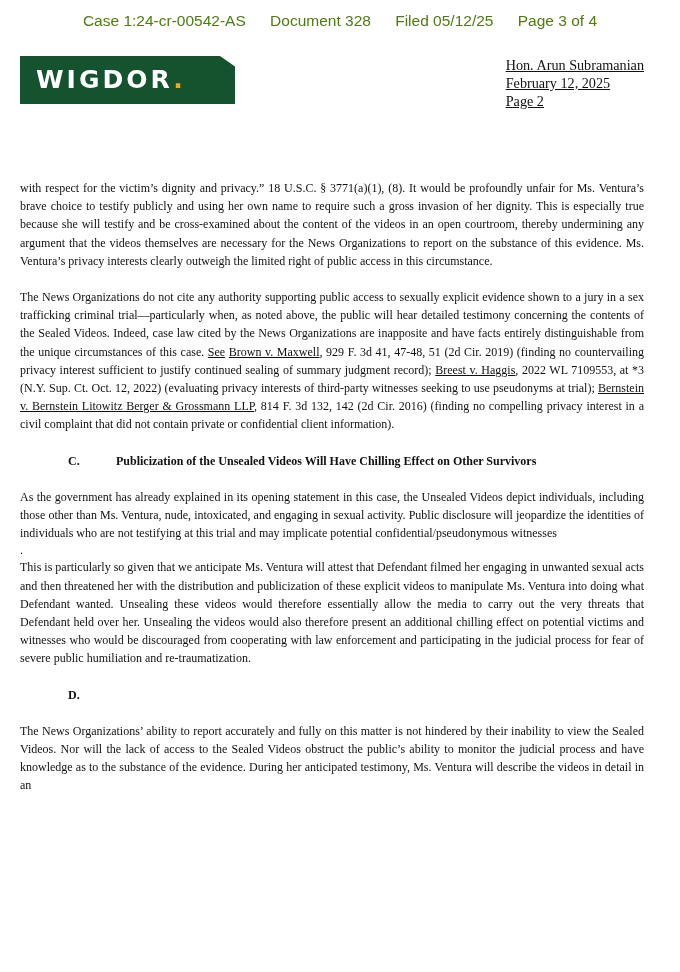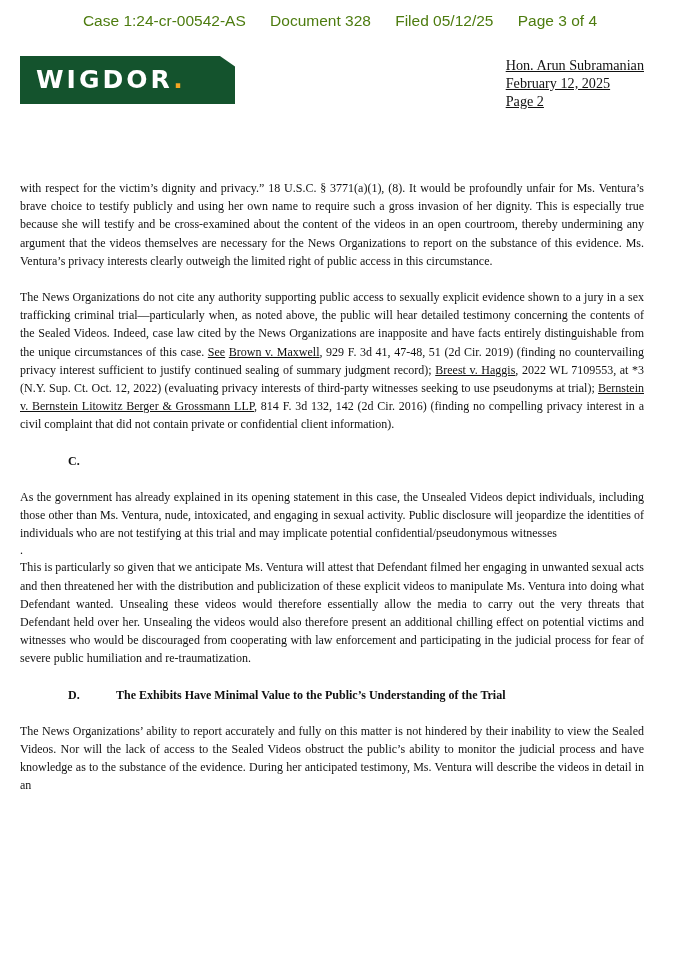--- a/index.html
+++ b/index.html
@@ -38,25 +38,25 @@
   <div>Page 2</div>
 </div>
 
 <div class="content">
   <p>with respect for the victim’s dignity and privacy.” 18 U.S.C. § 3771(a)(1), (8). It would be profoundly unfair for Ms. Ventura’s brave choice to testify publicly and using her own name to require such a gross invasion of her dignity.  This is especially true because she will testify and be cross-examined about the content of the videos in an open courtroom, thereby undermining any argument that the videos themselves are necessary for the News Organizations to report on the substance of this evidence.  Ms. Ventura’s privacy interests clearly outweigh the limited right of public access in this circumstance.</p>
   <div class="gap"></div>
   <p><span>The News Organizations do not cite any authority supporting public access to sexually explicit evidence shown to a jury in a sex trafficking criminal trial—particularly when, as noted above, the public will hear detailed testimony concerning the contents of the Sealed Videos.  Indeed, case law cited by the News Organizations are inapposite and have facts entirely distinguishable from the unique circumstances of this case. </span><u>See</u> <u>Brown v. Maxwell</u><span>, 929 F. 3d 41, 47-48, 51 (2d Cir. 2019) (finding no countervailing privacy interest sufficient to justify continued sealing of summary judgment record); </span><u>Breest v. Haggis</u><span>, 2022 WL 7109553, at *3 (N.Y. Sup. Ct. Oct. 12, 2022) (evaluating privacy interests of third-party witnesses seeking to use pseudonyms at trial); </span><u>Bernstein v. Bernstein Litowitz Berger &amp; Grossmann LLP</u><span>, 814 F. 3d 132, 142 (2d Cir. 2016) (finding no compelling privacy interest in a civil complaint that did not contain private or confidential client information).</span></p>
   <div class="gap"></div>
   <div class="heading">
     <span class="letter">C.</span>
+    <span class="title">Publicization of the Unsealed Videos Will Have Chilling Effect on Other Survivors</span>
   </div>
   <div class="gap"></div>
   <p>As the government has already explained in its opening statement in this case, the Unsealed Videos depict individuals, including those other than Ms. Ventura, nude, intoxicated, and engaging in sexual activity.  Public disclosure will jeopardize the identities of individuals who are not testifying at this trial and may implicate potential confidential/pseudonymous witnesses</p>
   <p style="line-height:16px;">.</p>
   <p>This is particularly so given that we anticipate Ms. Ventura will attest that Defendant filmed her engaging in unwanted sexual acts and then threatened her with the distribution and publicization of these explicit videos to manipulate Ms. Ventura into doing what Defendant wanted.  Unsealing these videos would therefore essentially allow the media to carry out the very threats that Defendant held over her.  Unsealing the videos would also therefore present an additional chilling effect on potential victims and witnesses who would be discouraged from cooperating with law enforcement and participating in the judicial process for fear of severe public humiliation and re-traumatization.</p>
   <div class="gap"></div>
   <div class="heading">
     <span class="letter">D.</span>
-    <span class="title">The Exhibits Have Minimal Value to the Public’s Understanding of the Trial</span>
   </div>
   <div class="gap"></div>
   <p>The News Organizations’ ability to report accurately and fully on this matter is not hindered by their inability to view the Sealed Videos.  Nor will the lack of access to the Sealed Videos obstruct the public’s ability to monitor the judicial process and have knowledge as to the substance of the evidence.  During her anticipated testimony, Ms. Ventura will describe the videos in detail in an</p>
 </div>
 
 </body></html>

